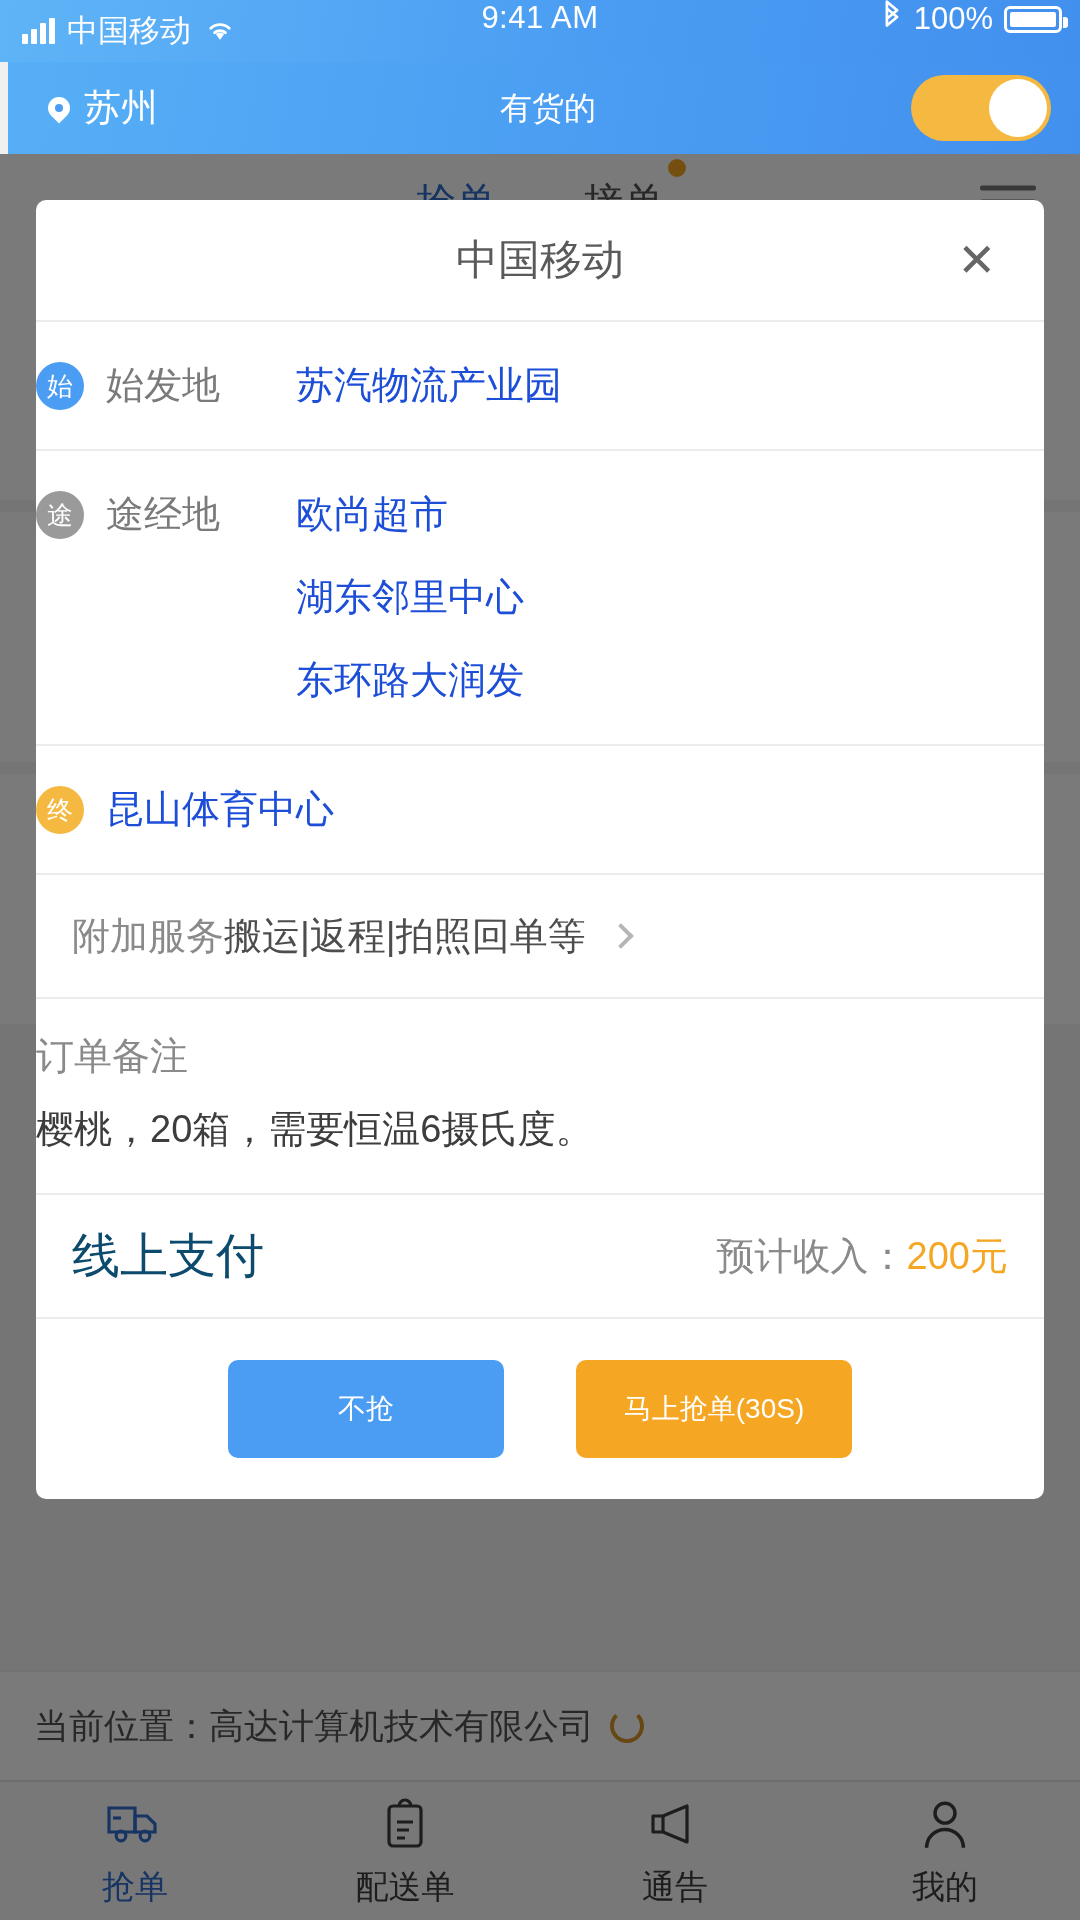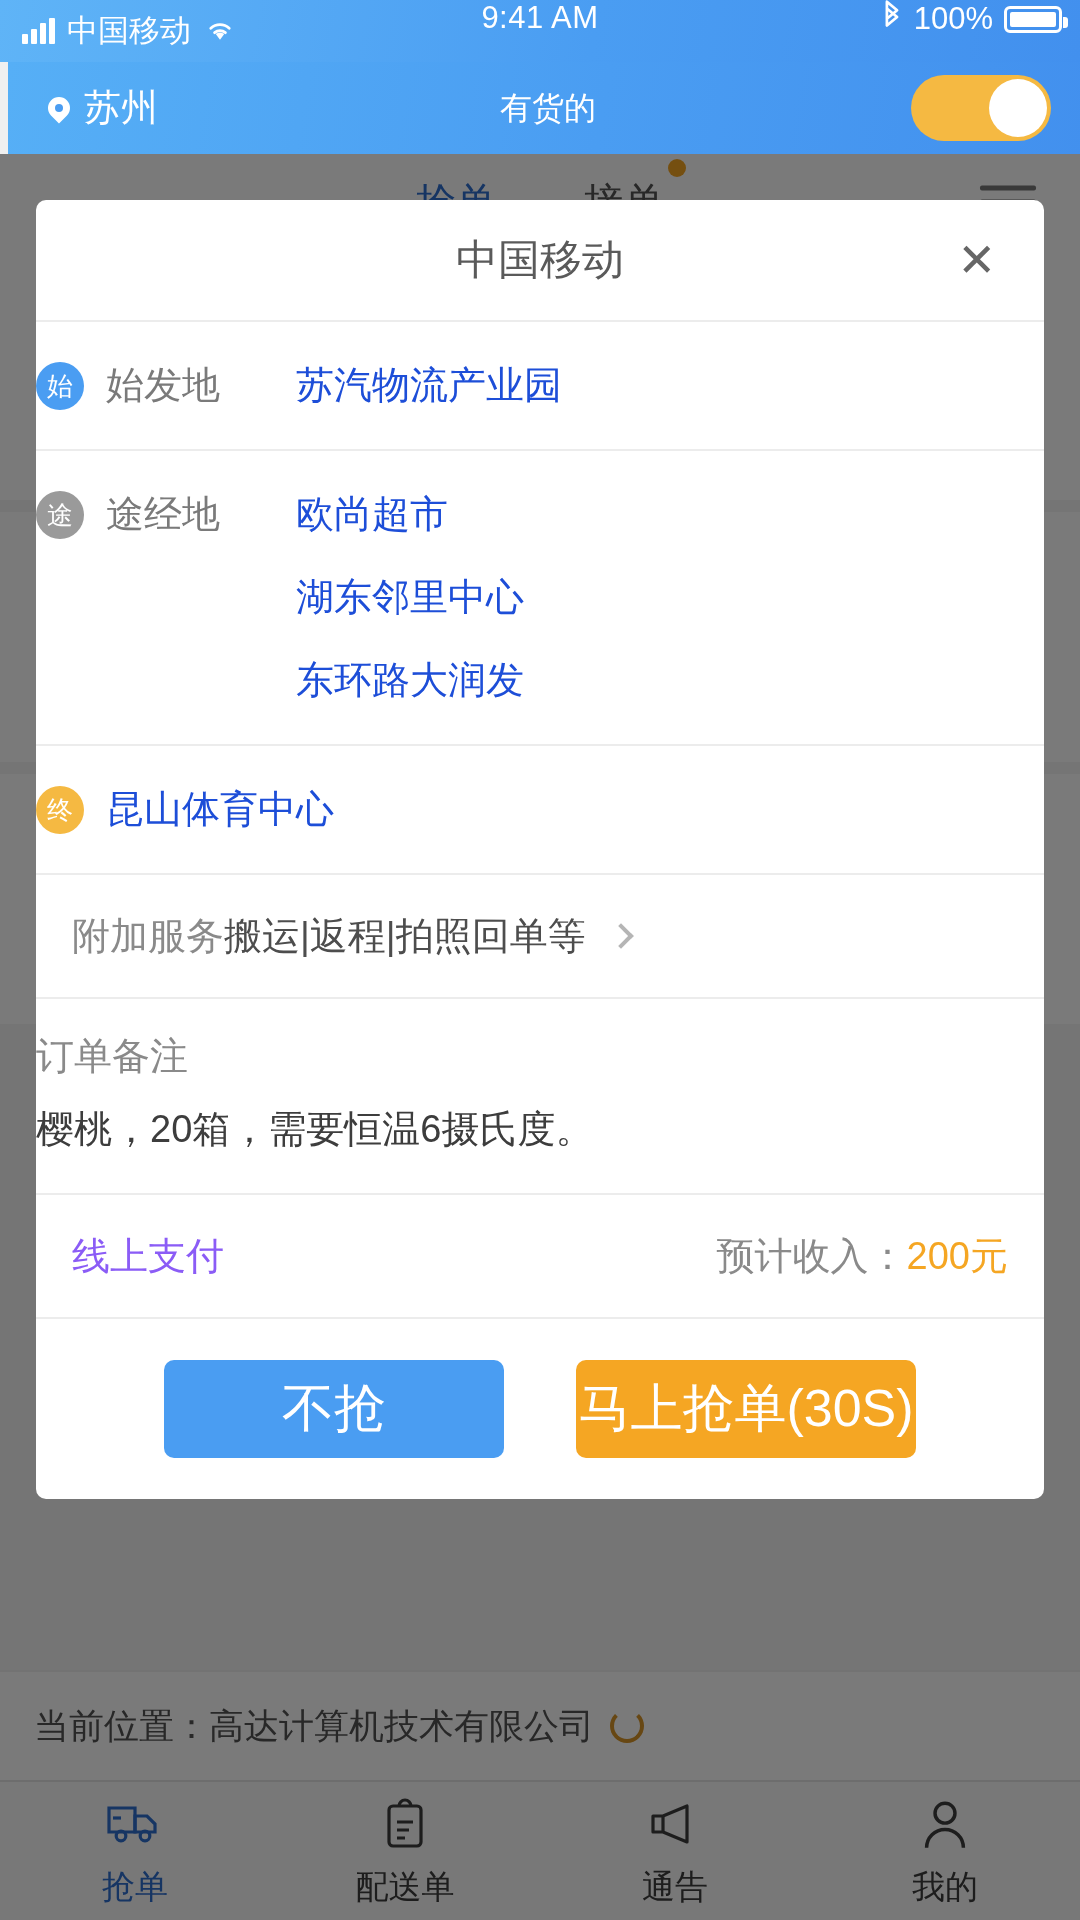--- a/index.html
+++ b/index.html
@@ -132,27 +132,27 @@
   .r-extra .rt{ display:flex; align-items:center; gap:26px; }
   .r-extra .val{ font-size:38px; color:#4d4d4d; }
   .chev{ width:18px; height:18px; border-right:4px solid #b5b5b5;
          border-top:4px solid #b5b5b5; transform:rotate(45deg); }
 
   .r-note{ padding:32px 0 38px; display:flex; flex-direction:column; gap:22px; }
   .r-note .lb{ font-size:38px; color:#8a8a8a; }
   .r-note .tx{ font-size:38px; color:#3d3d3d; }
 
   .r-pay{ height:124px; display:flex; align-items:center; justify-content:space-between; }
-  .r-pay .lb{ font-size:38px; color:#8b5cf6; }
+  .r-pay .lb{ font-size:48px; color:#0c4a6e; }
   .r-pay .rt{ font-size:38px; color:#8a8a8a; }
   .r-pay .amount{ color:#f5a623; }
 
   .m-actions{ height:180px; display:flex; align-items:center; justify-content:center; gap:72px; }
-  .btn{ width:340px; height:98px; border-radius:10px; border:none; color:#fff;
-        font-size:52px; font-family:inherit; cursor:pointer; }
+  .btn{ width:276px; height:98px; border-radius:10px; border:none; color:#fff;
+        font-size:28px; font-family:inherit; cursor:pointer; }
   .btn-decline{ background:#4a9df2; }
   .btn-accept{ background:#f5a623; }
 </style>
 </head>
 <body>
 
 <div id="app-root">
 
   <div class="statusbar">
     <div class="sb-left">

